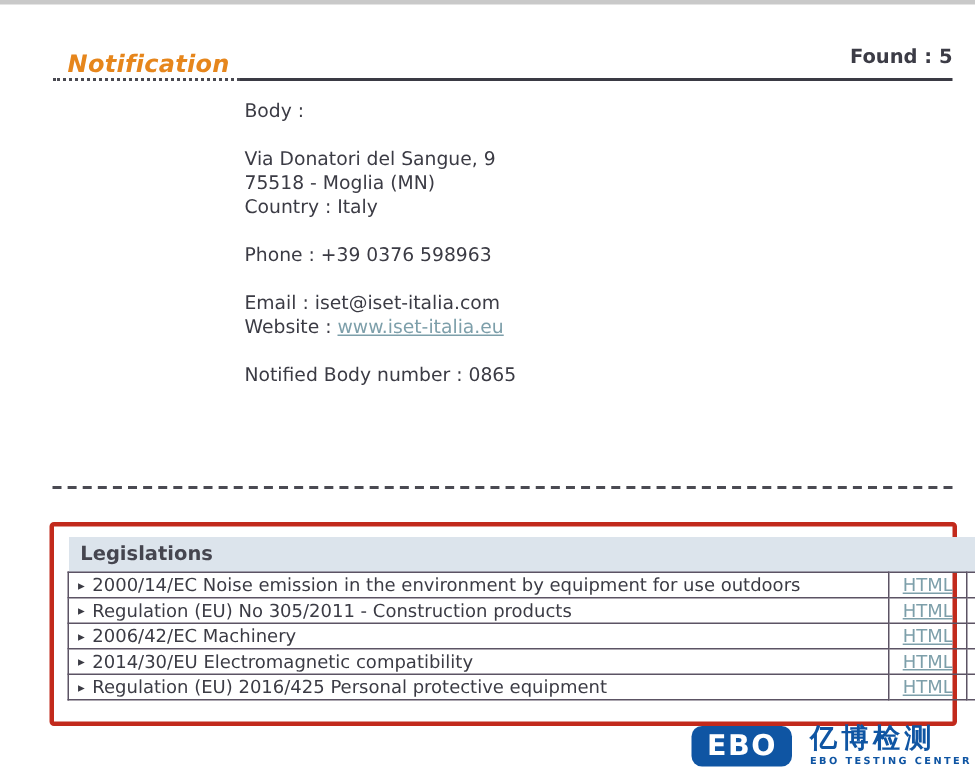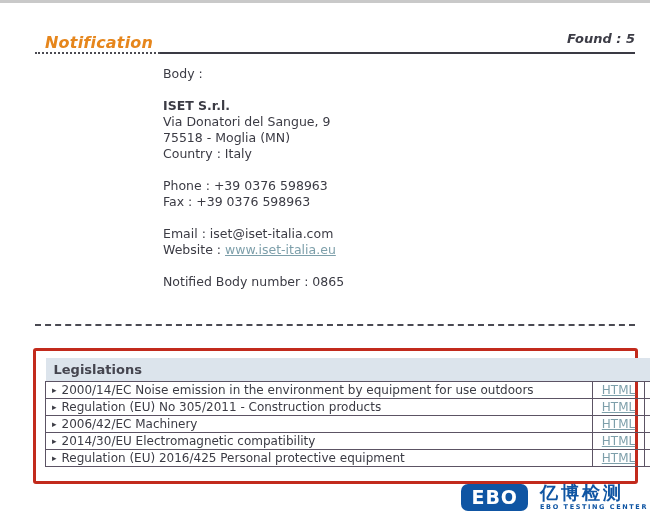--- a/index.html
+++ b/index.html
@@ -18,21 +18,21 @@
   }
   
   .page-title {
     position: absolute; top: 33px; left: 45px;
     font-size: 16px; font-weight: bold; font-style: italic;
     color: #e6861c;
     letter-spacing: 0.2px;
   }
   .found-count {
     position: absolute; top: 31px; right: 15px;
-    font-size: 13px; font-weight: bold; color: #3c3c46; font-style: italic;
+    font-size: 13px; font-weight: bold; color: #3c3c46;
   }
   .title-rule-dotted {
     position: absolute; top: 52px; left: 35px; width: 125px;
     border-bottom: 2px dotted #4a4a52;
   }
   .title-rule-solid {
     position: absolute; top: 52px; left: 160px; width: 475px;
     border-bottom: 2px solid #3a3a44;
   }
   
@@ -109,27 +109,25 @@
 <div class="top-strip"></div>
 
 <div class="page-title">Notification</div>
 <div class="found-count">Found : 5</div>
 <div class="title-rule-dotted"></div>
 <div class="title-rule-solid"></div>
 
 <div class="details">
   <div>Body :</div>
   <div class="gap"></div>
-  <div class="bold">ISET S.r.l.</div>
   <div>Via Donatori del Sangue, 9</div>
   <div>75518 - Moglia (MN)</div>
   <div>Country : Italy</div>
   <div class="gap"></div>
   <div>Phone : +39 0376 598963</div>
-  <div>Fax : +39 0376 598963</div>
   <div class="gap"></div>
   <div><span>Email : </span><span>iset@iset-italia.com</span></div>
   <div><span>Website : </span><a class="link">www.iset-italia.eu</a></div>
   <div class="gap"></div>
   <div>Notified Body number : 0865</div>
 </div>
 
 <div class="mid-divider"></div>
 
 <div class="annotation-box"></div>

